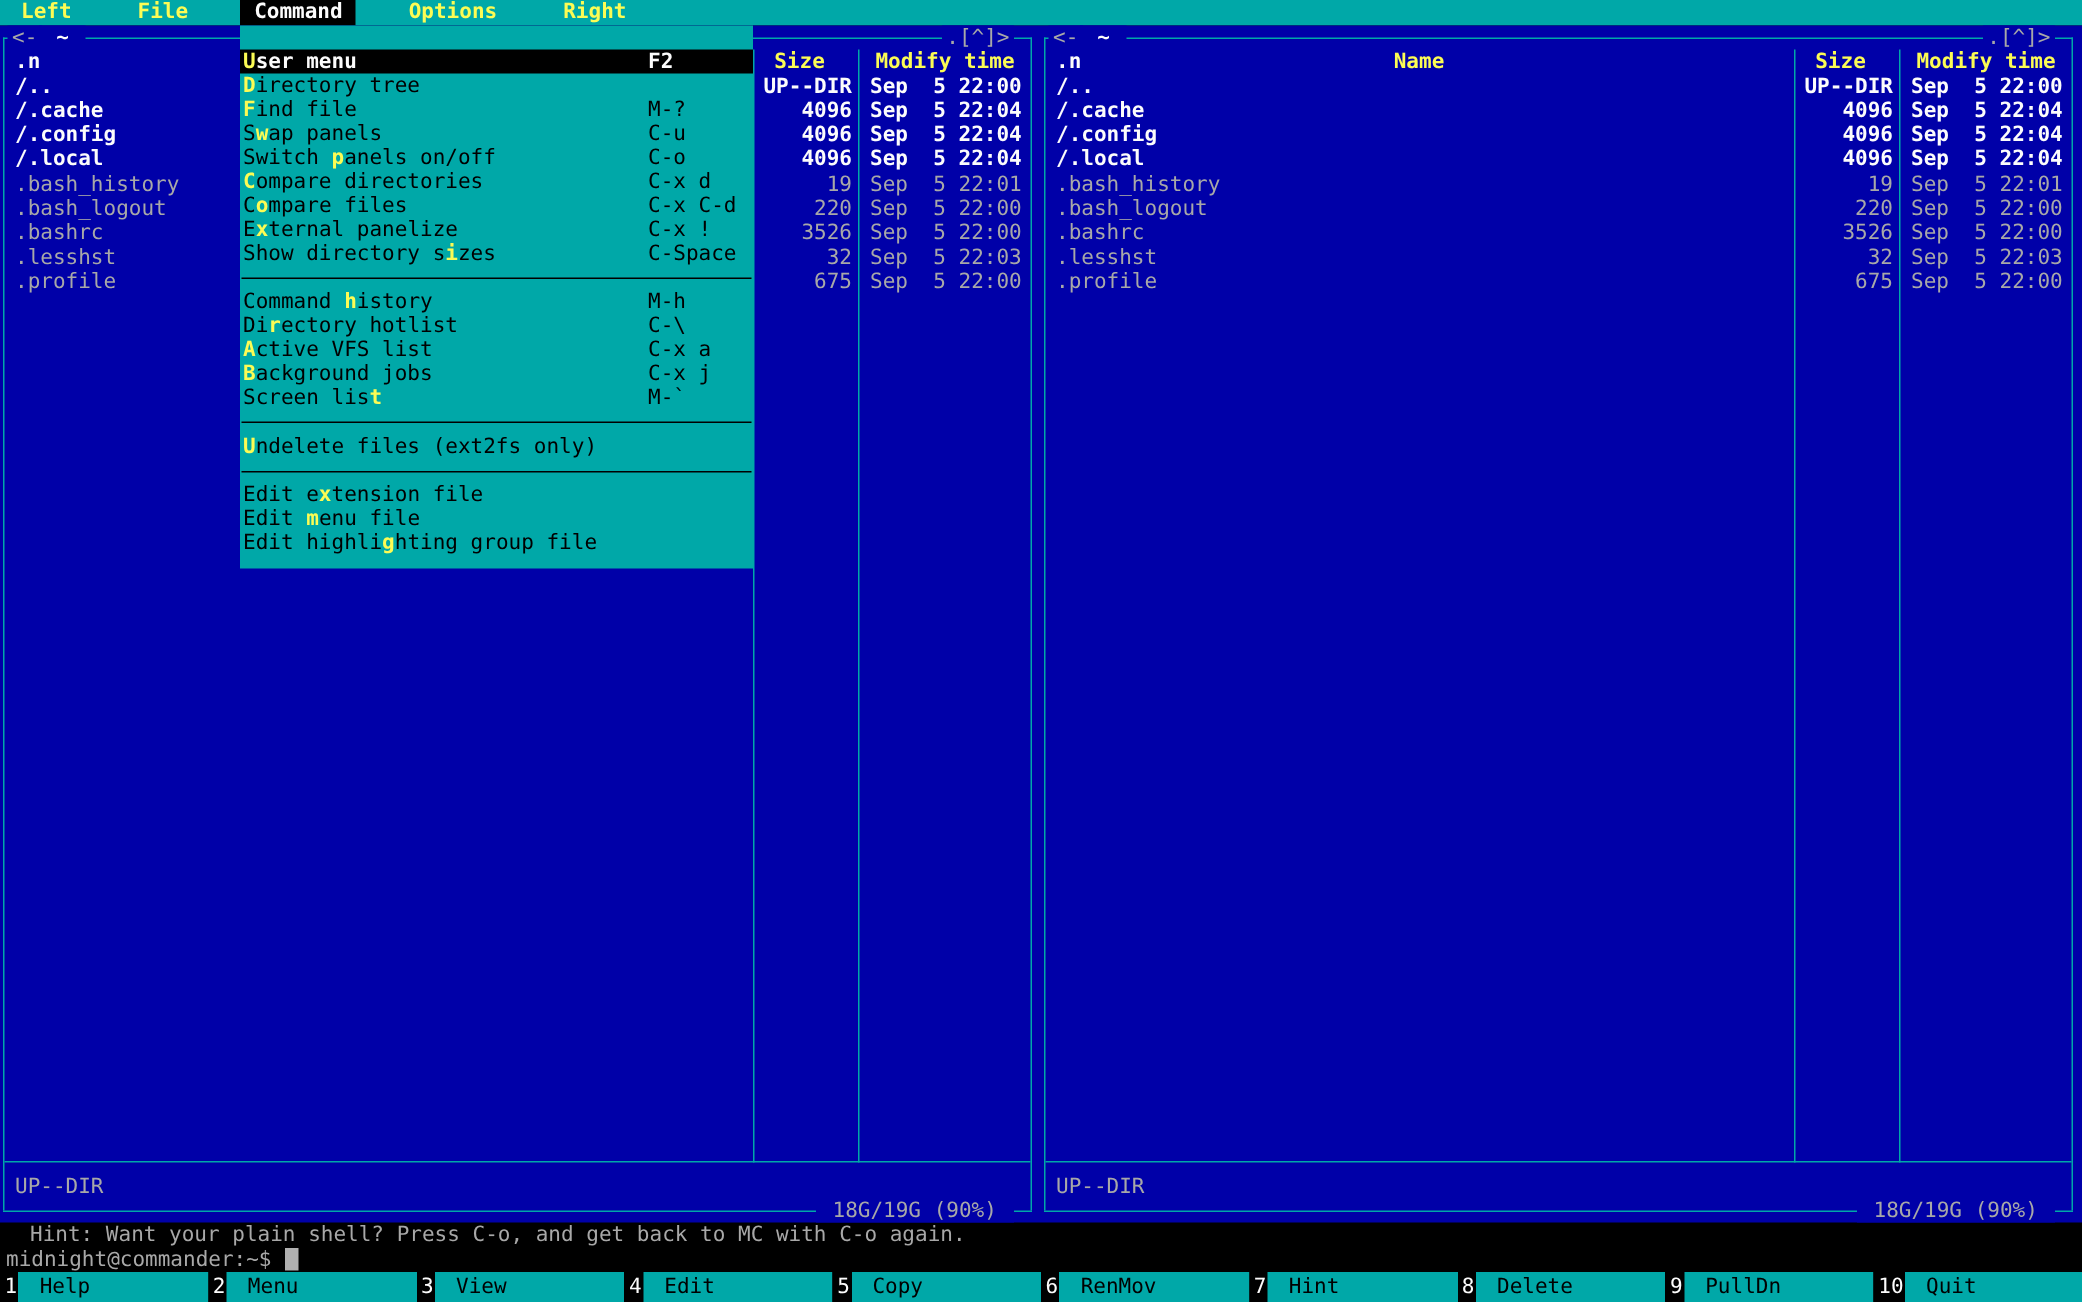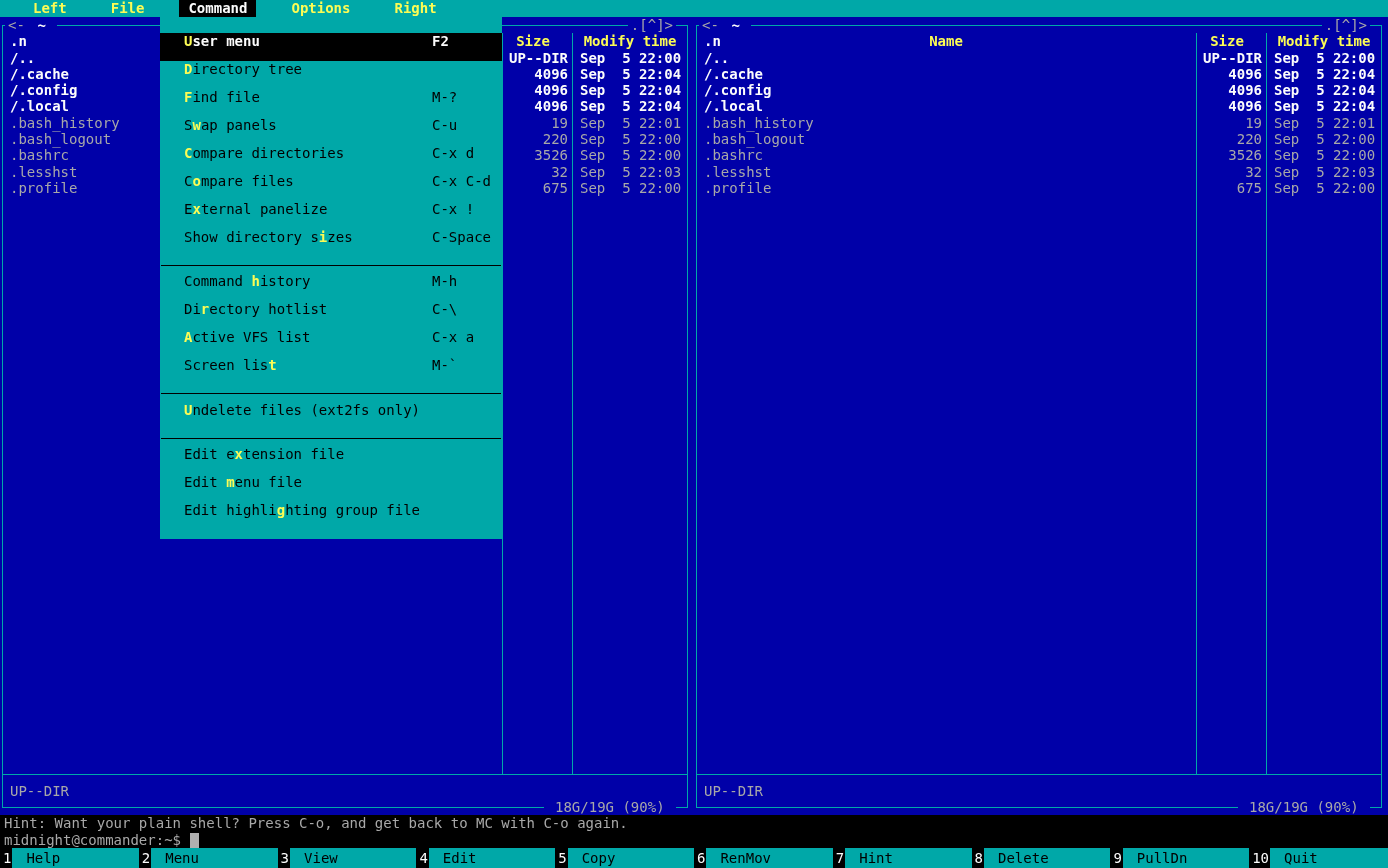--- a/index.html
+++ b/index.html
@@ -1,21 +1,21 @@
 <!DOCTYPE html>
 <html style="--cyan: #00A8A8; --blue: #0000A8; --yellow: #FCFC54; --white: #FCFCFC; --gray: #A8A8A8; --frame: #00A8A8;"><head>
 <meta charset="utf-8">
 <style>
   *{margin:0;padding:0;box-sizing:border-box}
   html,body{width:1388px;height:868px;background:#000;overflow:hidden}
   body{font-family:"DejaVu Sans Mono","Liberation Mono",monospace;font-size:14px;line-height:16.3px;color:var(--gray)}
   .screen{position:relative;width:1388px;height:868px;background:#000}
 
   
-  .menubar{position:absolute;top:0;left:0;right:0;height:17px;background:var(--cyan);display:flex;align-items:stretch;padding-left:24px}
+  .menubar{position:absolute;top:0;left:0;right:0;height:17px;background:var(--cyan);display:flex;align-items:stretch;padding-left:5px}
   .mb-item{padding:0 9px;margin-right:26px;line-height:17px;color:var(--yellow);font-weight:bold;cursor:default;white-space:pre}
   .mb-item.selected{background:#000;color:var(--white)}
 
   
   .panels{position:absolute;top:17px;left:0;width:1388px;height:798px;background:var(--blue)}
   .panel{position:absolute;top:0;width:686px;height:798px}
   .panel.left{left:2px}
   .panel.right{left:696px}
   .frame-row{position:absolute;left:0;width:686px;height:16.3px}
   .frame-row.top{top:0}
@@ -43,29 +43,29 @@
   .vline{position:absolute;width:1px;background:var(--frame)}
   .vline.left-b{left:0;top:8px;height:782px}
   .vline.right-b{left:685px;top:8px;height:782px}
   .vline.sep1{left:500px;top:16px;height:742px}
   .vline.sep2{left:570px;top:16px;height:742px}
   .mini-sep{position:absolute;left:1px;right:1px;top:757px;height:1px;background:var(--frame)}
   .status{position:absolute;top:765.6px;left:8px;color:var(--gray);white-space:pre}
 
   
   .dropdown{position:absolute;left:160px;top:17px;width:342px;background:var(--cyan);padding:16px 0 9px;z-index:10}
-  .menu-item{position:relative;height:28px;line-height:16.3px;padding-left:24px;color:#000;white-space:pre;cursor:default}
+  .menu-item{position:relative;height:16px;line-height:16.3px;padding-left:2px;color:#000;white-space:pre;cursor:default}
   .menu-item .hot{color:var(--yellow);font-weight:bold}
   .menu-item.selected{background:#000;color:var(--white);font-weight:bold}
   .menu-item .shortcut{position:absolute;left:272px;top:0;white-space:pre}
   .menu-sep{position:relative;height:16.3px}
   .menu-sep::after{content:"";position:absolute;left:1px;right:1px;top:8px;height:1px;background:#000}
 
   
-  .hint{position:absolute;top:815px;left:0;width:1236px;height:16.3px;padding-left:4px;color:var(--gray);white-space:pre}
+  .hint{position:absolute;top:815px;left:0;width:1236px;height:16.3px;padding-left:20px;color:var(--gray);white-space:pre}
   .cmdline{position:absolute;top:831.5px;left:0;width:1388px;height:16.5px;padding-left:4px;color:var(--gray);white-space:pre}
   .cursor{display:inline-block;width:9px;height:15px;background:#b0b0b0;margin-left:9px;vertical-align:-3px}
   .keybar{position:absolute;top:848px;left:0;width:1388px;height:20px;display:flex}
   .fkey{flex:1 1 0;display:flex;line-height:20px;cursor:default;overflow:hidden}
   .fkey .num{background:#000;color:var(--white);padding:0 1px 0 3px}
   .fkey .flbl{flex:1;background:var(--cyan);color:#000;padding-left:14px;white-space:pre}
 </style>
 </head>
 <body>
 
@@ -219,28 +219,30 @@
           <div class="hline"></div>
           <span class="ftxt usage"> 18G/19G (90%) </span>
         </div>
       </div>
     </div>
   <div class="dropdown">
       <div class="menu-item selected"><span class="lbl"><span class="hot">U</span>ser menu</span><span class="shortcut">F2</span></div>
       <div class="menu-item"><span class="lbl"><span class="hot">D</span>irectory tree</span></div>
       <div class="menu-item"><span class="lbl"><span class="hot">F</span>ind file</span><span class="shortcut">M-?</span></div>
       <div class="menu-item"><span class="lbl">S<span class="hot">w</span>ap panels</span><span class="shortcut">C-u</span></div>
+      <div class="menu-item"><span class="lbl">Switch <span class="hot">p</span>anels on/off</span><span class="shortcut">C-o</span></div>
       <div class="menu-item"><span class="lbl"><span class="hot">C</span>ompare directories</span><span class="shortcut">C-x d</span></div>
       <div class="menu-item"><span class="lbl">C<span class="hot">o</span>mpare files</span><span class="shortcut">C-x C-d</span></div>
       <div class="menu-item"><span class="lbl">E<span class="hot">x</span>ternal panelize</span><span class="shortcut">C-x !</span></div>
       <div class="menu-item"><span class="lbl">Show directory s<span class="hot">i</span>zes</span><span class="shortcut">C-Space</span></div>
       <div class="menu-sep"></div>
       <div class="menu-item"><span class="lbl">Command <span class="hot">h</span>istory</span><span class="shortcut">M-h</span></div>
       <div class="menu-item"><span class="lbl">Di<span class="hot">r</span>ectory hotlist</span><span class="shortcut">C-\</span></div>
       <div class="menu-item"><span class="lbl"><span class="hot">A</span>ctive VFS list</span><span class="shortcut">C-x a</span></div>
+      <div class="menu-item"><span class="lbl"><span class="hot">B</span>ackground jobs</span><span class="shortcut">C-x j</span></div>
       <div class="menu-item"><span class="lbl">Screen lis<span class="hot">t</span></span><span class="shortcut">M-`</span></div>
       <div class="menu-sep"></div>
       <div class="menu-item"><span class="lbl"><span class="hot">U</span>ndelete files (ext2fs only)</span></div>
       <div class="menu-sep"></div>
       <div class="menu-item"><span class="lbl">Edit e<span class="hot">x</span>tension file</span></div>
       <div class="menu-item"><span class="lbl">Edit <span class="hot">m</span>enu file</span></div>
       <div class="menu-item"><span class="lbl">Edit highli<span class="hot">g</span>hting group file</span></div>
     </div>
   <div class="hint">Hint: Want your plain shell? Press C-o, and get back to MC with C-o again.</div>
   <div class="cmdline"><span>midnight@commander:~$</span><span class="cursor"></span></div>

